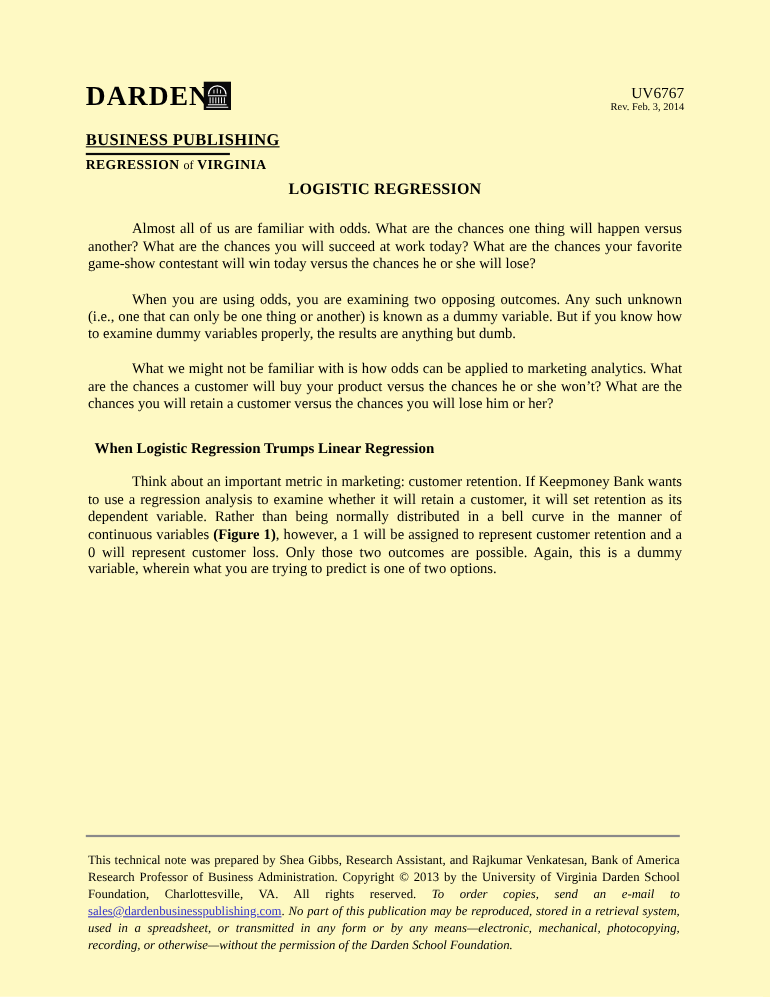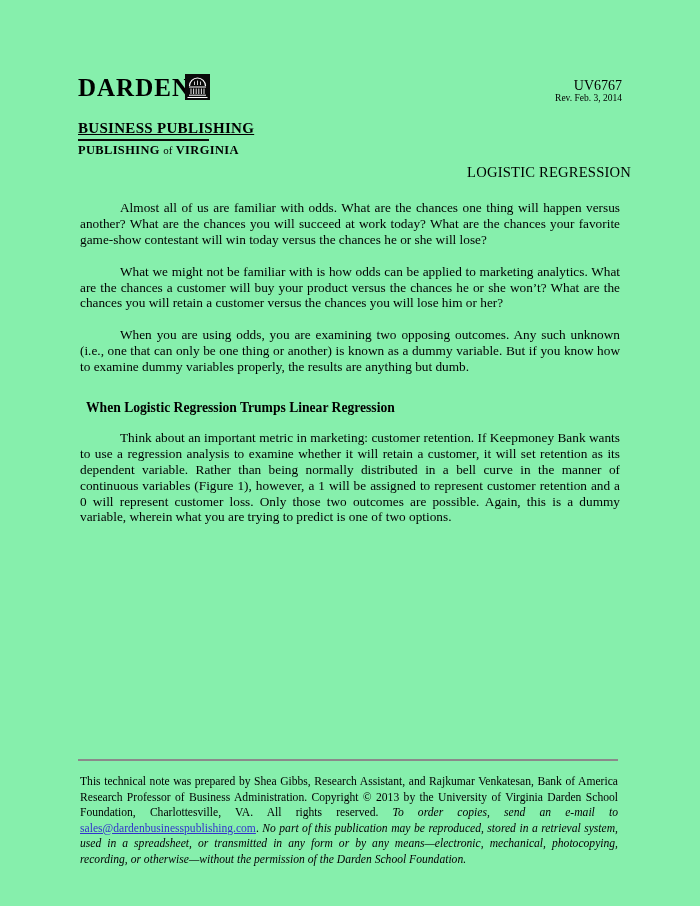--- a/index.html
+++ b/index.html
@@ -2,21 +2,21 @@
 <html><head>
 <meta charset="utf-8">
 <style>
   html, body { margin: 0; padding: 0; }
   body {
     width: 700px; height: 906px;
     background: #ffffff;
     font-family: "Liberation Serif", "DejaVu Serif", serif;
     color: #000;
   }
-  .page { position: relative; width: 700px; height: 906px; overflow: hidden; background: #86efac; }
+  .page { position: relative; width: 700px; height: 906px; overflow: hidden; background: #fef9c3; }
 
   
   .logo { position: absolute; left: 78px; top: 74px; width: 132px; }
   .logo-row1 { position: relative; height: 27px; }
   .darden {
     font-size: 25px; font-weight: bold; letter-spacing: 1px;
     line-height: 27px; display: inline-block;
   }
   .rotunda { position: absolute; right: 0; top: 0; width: 25px; height: 26px; display: block; }
   .bp {
@@ -26,37 +26,37 @@
   .logo-rule { height: 2px; background: #0a0a0a; margin-top: 2px; width: 131px; }
   .uva { margin-top: 2px; font-size: 12.4px; font-weight: bold; letter-spacing: 0.4px; white-space: nowrap; }
   .uva .of { font-weight: normal; font-size: 11px; letter-spacing: 0; }
 
   .docid { position: absolute; right: 78px; top: 78px; text-align: right; }
   .uv { font-size: 14px; line-height: 15px; }
   .rev { font-size: 9.5px; line-height: 11px; text-align: center; }
 
   
   h1.title {
-    position: absolute; top: 164px; left: 91px; width: 540px;
-    margin: 0; text-align: right;
-    font-size: 14.6px; font-weight: normal; letter-spacing: 0.2px;
+    position: absolute; top: 164px; left: 80px; width: 540px;
+    margin: 0; text-align: center;
+    font-size: 14.6px; font-weight: bold; letter-spacing: 0.2px;
   }
 
   
   main { position: absolute; top: 200px; left: 80px; width: 540px; }
   main p {
     margin: 0 0 15.9px 0;
     font-size: 13.3px; line-height: 15.9px;
     text-align: justify; text-indent: 40px;
   }
   h2.section {
     margin: 24px 0 14px 0; padding-left: 6px;
     font-size: 13.6px; font-weight: bold; line-height: 17px;
   }
-  main strong { font-weight: normal; }
+  main strong { font-weight: bold; }
 
   
   footer { position: absolute; left: 78px; top: 759px; width: 542px; }
   .footer-rule { height: 2px; background: #8a8a8a; width: 540px; }
   p.footnote {
     margin: 13px 0 0 2px; width: 538px;
     font-size: 11.6px; line-height: 15.6px; text-align: justify;
   }
   p.footnote em { font-style: italic; }
   a.email { color: #3333cc; text-decoration: underline; cursor: pointer; }
@@ -83,34 +83,34 @@
           <line x1="13.8" y1="14.5" x2="13.8" y2="20" stroke="#fff" stroke-width="0.9"></line>
           <line x1="16.4" y1="14.5" x2="16.4" y2="20" stroke="#fff" stroke-width="0.9"></line>
           <line x1="19" y1="14.5" x2="19" y2="20" stroke="#fff" stroke-width="0.9"></line>
           <line x1="4" y1="21.2" x2="21" y2="21.2" stroke="#fff" stroke-width="1"></line>
           <line x1="2.5" y1="23.5" x2="22.5" y2="23.5" stroke="#fff" stroke-width="1"></line>
         </svg>
       </span>
     </div>
     <div class="bp">BUSINESS PUBLISHING</div>
     <div class="logo-rule"></div>
-    <div class="uva"><span>PUBLISHING</span> <span class="of">of</span> <span>VIRGINIA</span></div>
+    <div class="uva"><span>REGRESSION</span> <span class="of">of</span> <span>VIRGINIA</span></div>
   </div>
 
   <div class="docid">
     <div class="uv">UV6767</div>
     <div class="rev">Rev. Feb. 3, 2014</div>
   </div>
 
   <h1 class="title">LOGISTIC REGRESSION</h1>
 
   <main>
     <p>Almost all of us are familiar with odds. What are the chances one thing will happen versus another? What are the chances you will succeed at work today? What are the chances your favorite game-show contestant will win today versus the chances he or she will lose?</p>
+    <p>When you are using odds, you are examining two opposing outcomes. Any such unknown (i.e., one that can only be one thing or another) is known as a dummy variable. But if you know how to examine dummy variables properly, the results are anything but dumb.</p>
     <p>What we might not be familiar with is how odds can be applied to marketing analytics. What are the chances a customer will buy your product versus the chances he or she won’t? What are the chances you will retain a customer versus the chances you will lose him or her?</p>
-    <p>When you are using odds, you are examining two opposing outcomes. Any such unknown (i.e., one that can only be one thing or another) is known as a dummy variable. But if you know how to examine dummy variables properly, the results are anything but dumb.</p>
     <h2 class="section">When Logistic Regression Trumps Linear Regression</h2>
     <p><span>Think about an important metric in marketing: customer retention. If Keepmoney Bank wants to use a regression analysis to examine whether it will retain a customer, it will set retention as its dependent variable. Rather than being normally distributed in a bell curve in the manner of continuous variables </span><strong>(Figure 1)</strong><span>, however, a 1 will be assigned to represent customer retention and a 0 will represent customer loss. Only those two outcomes are possible. Again, this is a dummy variable, wherein what you are trying to predict is one of two options.</span></p>
   </main>
 
   <footer>
     <div class="footer-rule"></div>
     <p class="footnote"><span>This technical note was prepared by Shea Gibbs, Research Assistant, and Rajkumar Venkatesan, Bank of America Research Professor of Business Administration. Copyright © 2013 by the University of Virginia Darden School Foundation, Charlottesville, VA. All rights reserved. </span><em>To order copies, send an e-mail to </em><a class="email">sales@dardenbusinesspublishing.com</a><span>. </span><em>No part of this publication may be reproduced, stored in a retrieval system, used in a spreadsheet, or transmitted in any form or by any means—electronic, mechanical, photocopying, recording, or otherwise—without the permission of the Darden School Foundation.</em></p>
   </footer>
 
 </div>

